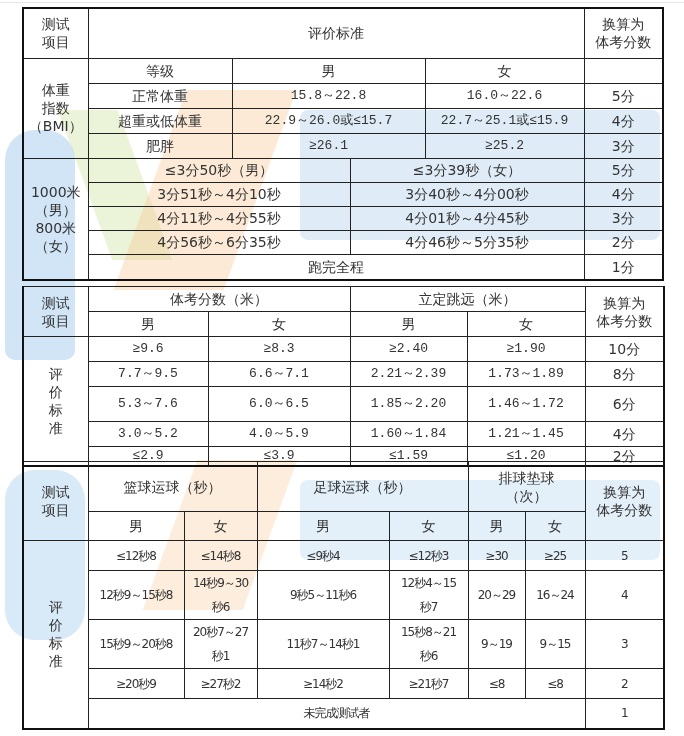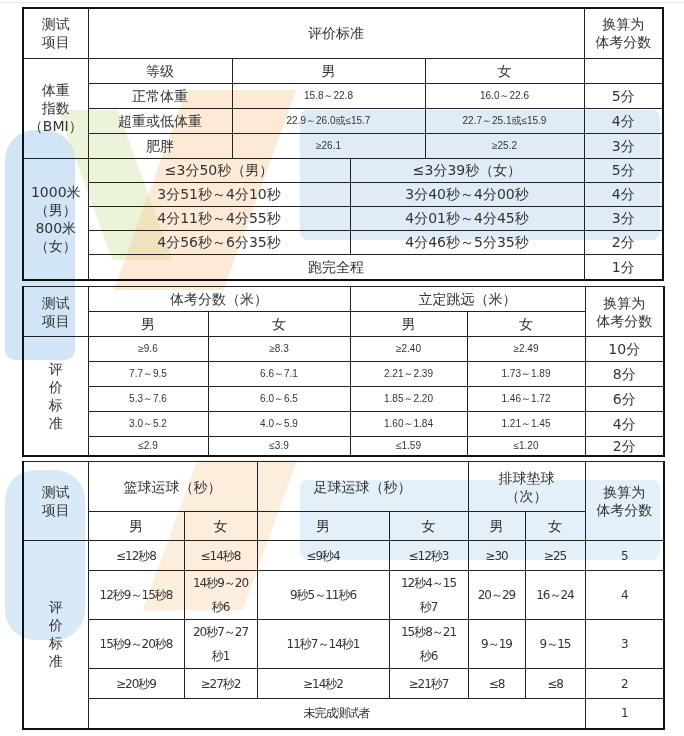--- a/index.html
+++ b/index.html
@@ -13,21 +13,21 @@
   .wm-green { left:85px; top:110px; width:60px; height:150px; background:#c6dd8e; opacity:0.35; transform:skewX(20deg); }
   .wm-blue3 { left:5px; top:470px; width:80px; height:170px; background:#7fb5e4; border-radius:30px; opacity:0.3; }
   .wm-blue4 { left:300px; top:480px; width:360px; height:80px; background:#7fb5e4; opacity:0.22; border-radius:8px; }
   .wm-orange2 { left:170px; top:460px; width:100px; height:150px; background:#f5c48a; opacity:0.3; transform:skewX(-20deg); }
 
   table.t { position:absolute; left:22px; border-collapse:collapse; table-layout:fixed;
             font-size:14px; color:#333; }
   table.t td { border:1px solid #222; text-align:center; vertical-align:middle; padding:0;
                line-height:18px; background:transparent; }
   table.t { border:2px solid #111; }
-  .mono { font-family: Liberation Sans, sans-serif; font-size:10px; }
+  .mono { font-family: Liberation Mono, monospace; font-size:13px; }
   .tight { font-size:12px; letter-spacing:-1px; }
   .vert { line-height:24px; }
 </style>
 </head>
 <body>
 
 <div class="topline"></div>
 
 <div class="wm wm-blue1"></div>
 <div class="wm wm-green"></div>
@@ -137,31 +137,31 @@
     <td>女</td>
   </tr>
   <tr style="height:25px">
     <td rowspan="5" style="white-space:pre-line" class="vert">评
 价
 标
 准</td>
     <td class="mono">≥9.6</td>
     <td class="mono">≥8.3</td>
     <td class="mono">≥2.40</td>
-    <td class="mono">≥2.49</td>
+    <td class="mono">≥1.90</td>
     <td>10分</td>
   </tr>
   <tr style="height:25px">
     <td class="mono">7.7～9.5</td>
     <td class="mono">6.6～7.1</td>
     <td class="mono">2.21～2.39</td>
     <td class="mono">1.73～1.89</td>
     <td>8分</td>
   </tr>
-  <tr style="height:25px">
+  <tr style="height:35px">
     <td class="mono">5.3～7.6</td>
     <td class="mono">6.0～6.5</td>
     <td class="mono">1.85～2.20</td>
     <td class="mono">1.46～1.72</td>
     <td>6分</td>
   </tr>
   <tr style="height:25px">
     <td class="mono">3.0～5.2</td>
     <td class="mono">4.0～5.9</td>
     <td class="mono">1.60～1.84</td>
@@ -216,21 +216,21 @@
     <td class="tight">≤12秒8</td>
     <td class="tight">≤14秒8</td>
     <td class="tight">≤9秒4</td>
     <td class="tight">≤12秒3</td>
     <td class="tight">≥30</td>
     <td class="tight">≥25</td>
     <td class="tight">5</td>
   </tr>
   <tr style="height:49px">
     <td class="tight">12秒9～15秒8</td>
-    <td class="tight" style="white-space:pre-line;line-height:24px">14秒9～20
+    <td class="tight" style="white-space:pre-line;line-height:24px">14秒9～30
 秒6</td>
     <td class="tight">9秒5～11秒6</td>
     <td class="tight" style="white-space:pre-line;line-height:24px">12秒4～15
 秒7</td>
     <td class="tight">20～29</td>
     <td class="tight">16～24</td>
     <td class="tight">4</td>
   </tr>
   <tr style="height:49px">
     <td class="tight">15秒9～20秒8</td>

